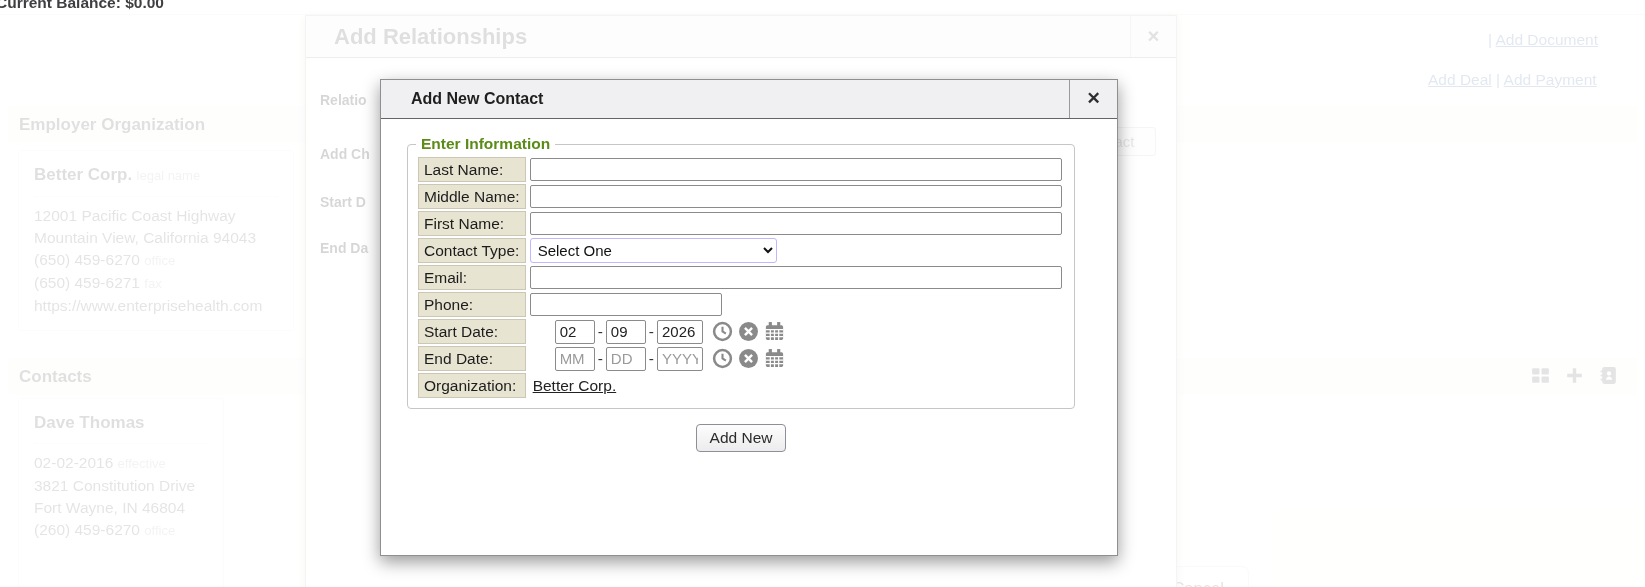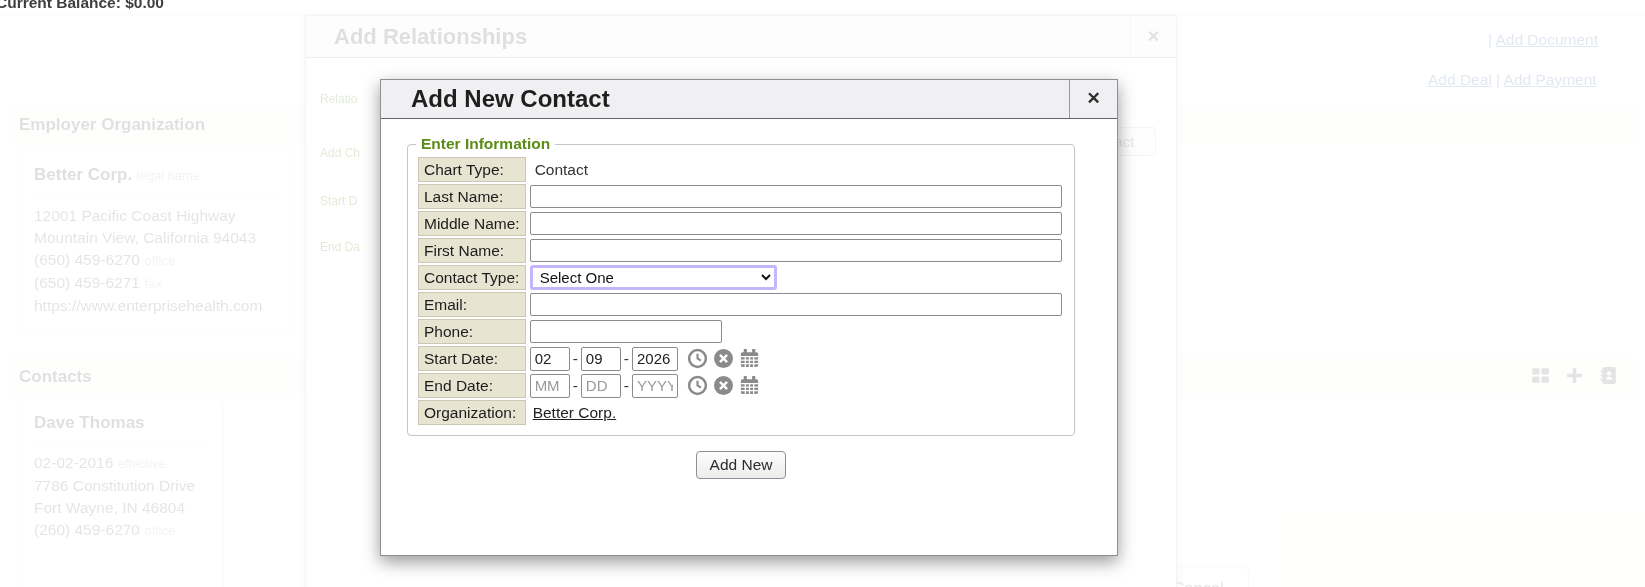--- a/index.html
+++ b/index.html
@@ -58,37 +58,37 @@
   }
   .modal1 .m1title {
     flex:1; line-height:42px; padding-left:28px; font-size:22px; font-weight:bold; color:#3a3a3a;
   }
   .modal1 .m1close {
     width:46px; border-left:1px solid #c4c4c4; text-align:center; line-height:42px;
     font-size:16px; font-weight:900; color:#4a4a4a;
   }
   .m1label {
     position:absolute; left:14px; width:66px; overflow:hidden; white-space:nowrap;
-    font-size:12px; color:#4d7c0f;
+    font-size:14px; color:#000000;font-weight:bold;
   }
   
   .contact-frag {
     position:absolute; left:1098px; top:127px; width:58px; height:29px; z-index:6;
     border:1px solid #bdbdbd; border-radius:3px; background:#f6f6f6;
     font-size:15px; color:#6d6d6d; line-height:27px; padding-left:3px; overflow:hidden; white-space:nowrap;
   }
   
   .overlay { position:absolute; inset:0; background:rgba(255,255,255,0.84); z-index:10; }
   
   .modal2 {
     position:absolute; left:380px; top:79px; width:738px; height:477px; z-index:30;
     background:#fff; border:1px solid #8f8f8f; box-shadow:0 6px 16px rgba(0,0,0,0.40);
   }
   .m2header { height:39px; background:#f0f0f3; border-bottom:1px solid #63636a; display:flex; }
-  .m2title { flex:1; line-height:38px; padding-left:30px; font-size:24px; font-weight:bold; color:#1f1f1f; }
+  .m2title { flex:1; line-height:38px; padding-left:30px; font-size:16px; font-weight:bold; color:#1f1f1f; }
   .m2close {
     width:48px; border-left:1px solid #99999e; text-align:center; line-height:38px;
     font-size:17px; font-weight:900; color:#2e2e2e; cursor:pointer;
   }
   .m2body { padding:16px 42px 0 26px; }
   fieldset.info {
     border:1px solid #c6c6c6; border-radius:4px; margin:0; padding:2px 8px 8px 8px;
   }
   fieldset.info legend {
     font-size:15.5px; font-weight:bold; color:#5c8b17; padding:0 5px; margin-left:0;
@@ -100,24 +100,24 @@
   }
   td.val { padding:0 2px; vertical-align:middle; font-size:15.5px; color:#333; }
   td.val .static { padding-left:5px; }
   input.txt {
     width:100%; height:23px; border:1px solid #8b8b8b; border-radius:2px;
     font-family:"Liberation Sans",sans-serif; font-size:14.5px; padding:2px 5px; color:#222;
   }
   input.txt::placeholder, input.dt::placeholder { color:#9a9a9a; }
   input.phone { width:192px; }
   select.sel {
-    width:247px; height:25px; border:3px solid #c4b5fd; border-radius:3px;
+    width:247px; height:25px; border:1px solid #c4b5fd; border-radius:3px;
     font-family:"Liberation Sans",sans-serif; font-size:15px; color:#111; padding-left:3px; background:#fff;
   }
-  .daterow { display:flex; align-items:center; }
+  .daterow { display:flex; align-items:center;margin-left:25px; }
   input.dt {
     height:24px; border:1px solid #8b8b8b; border-radius:2px; text-align:left;
     font-family:"Liberation Sans",sans-serif; font-size:15px; padding:2px 4px; color:#222;
   }
   input.dt.d2 { width:40px; }
   input.dt.d4 { width:46px; }
   .dsep { margin:0 3px; color:#333; }
   .dicons { display:flex; align-items:center; gap:5px; margin-left:9px; color:#8a8a8a; }
   .dicons svg { display:block; cursor:pointer; }
   a.orglink { color:#222; text-decoration:underline; cursor:pointer; padding-left:3px; }
@@ -186,21 +186,21 @@
       </span>
 
     </div>
   </div>
 
   <div class="card contactcard">
     <div class="cname">Dave Thomas</div>
     <hr>
     <div><span>02-02-2016</span>
       <span class="suffix">effective</span></div>
-    <div>7786 Constitution Drive</div>
+    <div>3821 Constitution Drive</div>
     <div>Fort Wayne, IN 46804</div>
     <div><span>(260) 459-6270</span>
       <span class="suffix">office</span></div>
     <div>
       </div>
   </div>
 
   <div class="footerbtns">
     <div class="bigbtn">
       <span>
@@ -256,24 +256,20 @@
 <div class="modal2">
   <div class="m2header">
     <div class="m2title">Add New Contact</div>
     <div class="m2close">✕</div>
   </div>
   <div class="m2body">
     <fieldset class="info">
       <legend>Enter Information</legend>
       <table class="form">
         <tbody>
-            <tr>
-          <td class="lbl">Chart Type:</td>
-          <td class="val"><span class="static">Contact</span></td>
-        </tr>
         <tr>
           <td class="lbl">Last Name:</td>
           <td class="val"><input class="txt" type="text" value="" style=""></td>
         </tr>
         <tr>
           <td class="lbl">Middle Name:</td>
           <td class="val"><input class="txt" type="text" value="" style=""></td>
         </tr>
         <tr>
           <td class="lbl">First Name:</td>

